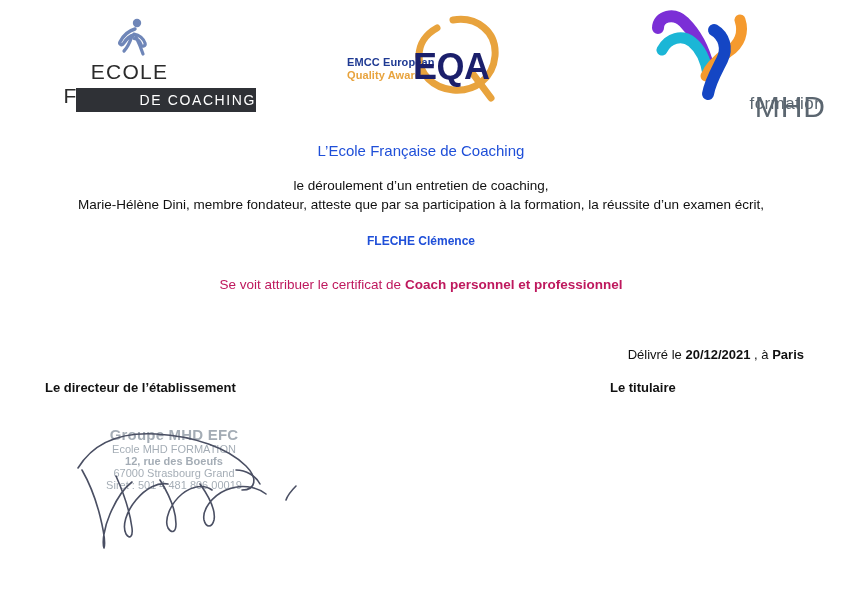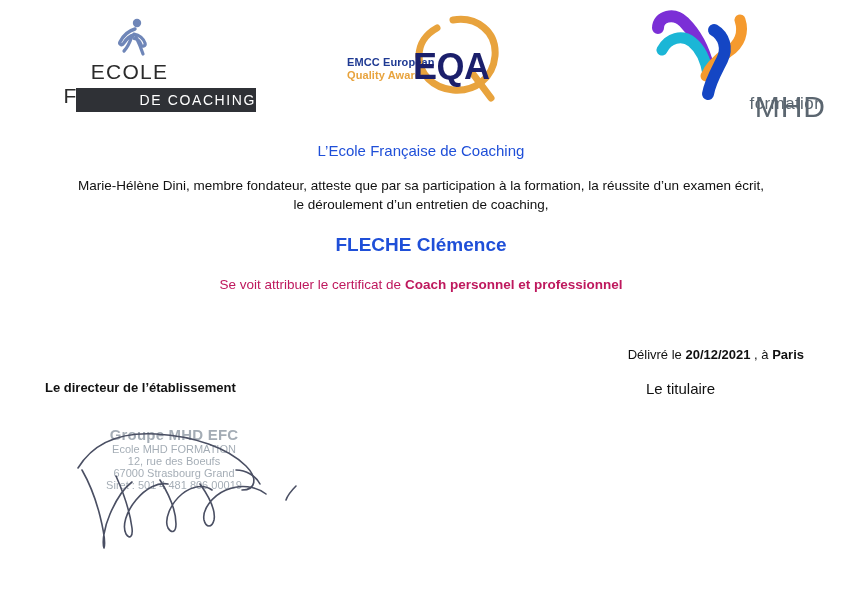--- a/index.html
+++ b/index.html
@@ -157,21 +157,21 @@
     font-size: 13.5px;
     line-height: 19px;
     color: #111111;
   }
   .cert-name {
     position: absolute;
     top: 234px;
     left: 0;
     width: 842px;
     text-align: center;
-    font-size: 19px;
+    font-size: 12px;
     font-weight: bold;
     color: #1f4fd8;
   }
   .cert-award {
     position: absolute;
     top: 277px;
     left: 0;
     width: 842px;
     text-align: center;
     font-size: 13.5px;
@@ -196,43 +196,43 @@
     top: 380px;
     left: 34px;
     font-size: 13px;
     font-weight: bold;
     color: #111111;
     padding-left: 11px;
   }
   .sign-right {
     position: absolute;
     top: 380px;
-    left: 646px;
-    font-size: 15px;
-    font-weight: normal;
+    left: 610px;
+    font-size: 13px;
+    font-weight: bold;
     color: #111111;
   }
 
   
   .stamp {
     position: absolute;
     left: 74px;
     top: 426px;
     width: 200px;
     height: 80px;
     opacity: 0.55;
   }
   .stamp-line {
     text-align: center;
     color: #5a6a7a;
     font-weight: bold;
   }
   .stamp-l1 { font-size: 15px; letter-spacing: 0.2px; }
   .stamp-l2 { font-size: 11px; font-weight: normal; }
-  .stamp-l3 { font-size: 11px; font-weight: normal; }
+  .stamp-l3 { font-size: 11px; font-weight: bold; }
   .stamp-l4 { font-size: 11px; font-weight: normal; }
   .stamp-l5 { font-size: 11px; font-weight: normal; }
 
   .signature {
     position: absolute;
     left: 60px;
     top: 424px;
     width: 240px;
     height: 130px;
   }
@@ -283,22 +283,22 @@
         </svg>
       </div>
       <div class="mhd-text">MHD</div>
       <div class="mhd-sub">formation</div>
     </div>
   </div>
 
   <div class="cert-title">L’Ecole Française de Coaching</div>
 
   <div class="cert-intro">
+    <div>le déroulement d’un entretien de coaching,</div>
     <div>Marie-Hélène Dini, membre fondateur, atteste que par sa participation à la formation, la réussite d’un examen écrit,</div>
-    <div>le déroulement d’un entretien de coaching,</div>
   </div>
 
   <div class="cert-name">FLECHE Clémence</div>
 
   <div class="cert-award">
     <span>Se voit attribuer le certificat de </span><b>Coach personnel et professionnel</b>
   </div>
 
   <div class="cert-issue">
     <span>Délivré le </span><b>20/12/2021</b><span> ,  à  </span><b>Paris</b>

